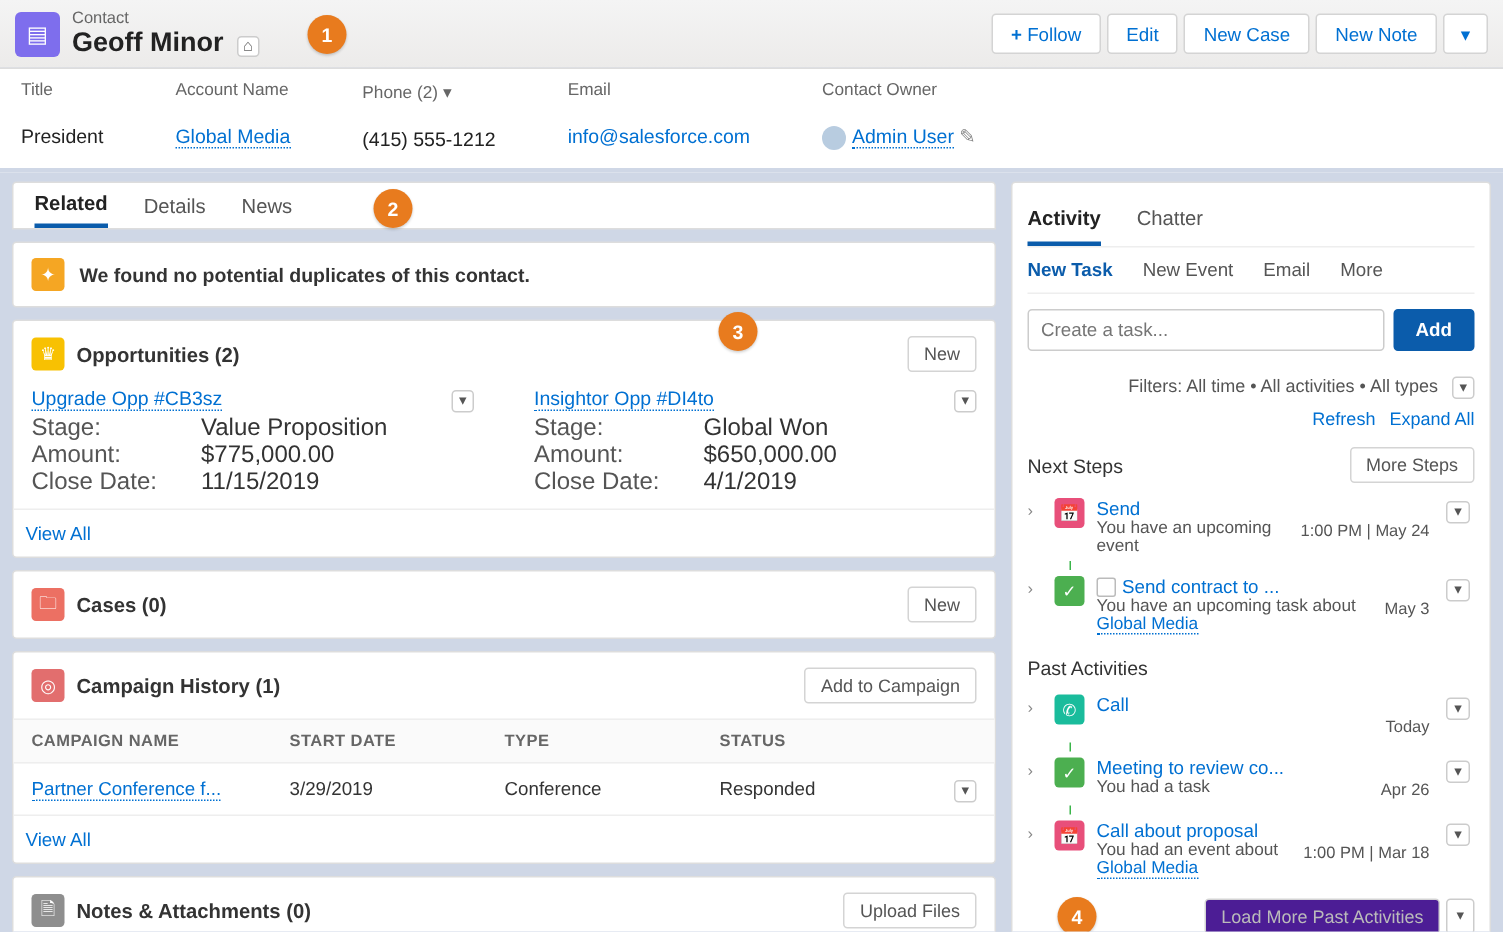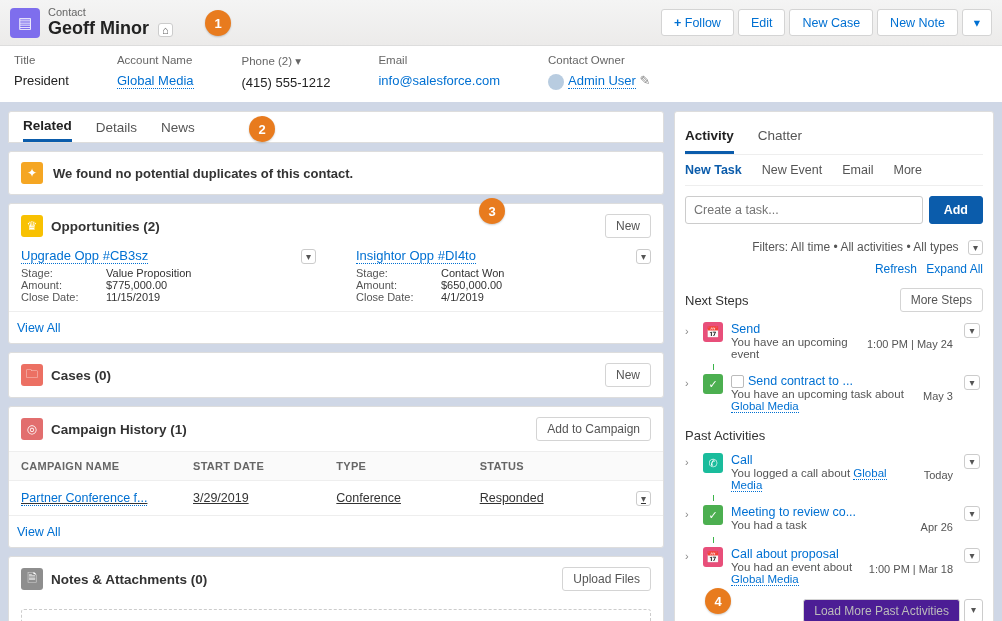--- a/index.html
+++ b/index.html
@@ -14,21 +14,21 @@
 .hier-icon { display:inline-block; margin-left:4px; font-size:11px; color:#666; border:1px solid #ccc; border-radius:3px; padding:0 3px; background:#fff; }
 .header-actions { margin-left: auto; display: flex; gap: 4px; }
 .btn { background: #fff; border: 1px solid #d4d4d4; border-radius: 3px; padding: 5px 12px; font-size: 12.5px; cursor: pointer; color: #0070d2; }
 .btn.small { padding: 4px 10px; font-size: 12px; }
 .btn.gray { color: #555; }
 .btn.blue { background: #0b5cab; color: #fff; border-color: #0b5cab; font-weight:600; padding: 5px 14px; }
 .btn.disabled { color: #bbb; background:#4c1d95; }
 .dd-btn { width: 30px; text-align: center; padding:5px 0; }
 
 .details-bar { background: #fff; padding: 8px 14px 12px; display: flex; gap: 48px; border-bottom: 3px solid #cfd7e6; }
-.details-bar .field .lbl { font-size: 11.5px; color: #666; margin-bottom: 7px; }
+.details-bar .field .lbl { font-size: 11.5px; color: #666; margin-bottom: 17px; }
 .details-bar .field .val { font-size: 13px; color: #222; }
 
 .main { display: flex; gap: 10px; padding: 6px 8px 8px; }
 .left { flex: 1; display:flex; flex-direction:column; gap:8px; }
 .right { width: 320px; }
 
 .tab-row { background: #fff; border: 1px solid #ddd; border-radius: 3px 3px 0 0; display: flex; gap: 24px; padding: 0 14px; align-items:center; position:relative; }
 .tab { padding: 6px 0; font-size: 13.5px; color: #555; cursor:pointer; }
 .tab.active { color: #222; font-weight: 600; border-bottom: 3px solid #0b5cab; }
 
@@ -37,27 +37,27 @@
 .card-title { font-weight:600; font-size:13.5px; flex:1; }
 .sec-icon { width:22px; height:22px; border-radius:3px; display:flex; align-items:center; justify-content:center; color:#fff; font-size:12px; } .ic-yellow{background:#f8c102;} .ic-pink{background:#ec7063;} .ic-red{background:#e26e6e;} .ic-gray{background:#8e8e8e;}
 
 .dup-row { display:flex; align-items:center; gap:10px; padding:10px 12px; }
 .dup-icon { width:22px;height:22px;border-radius:3px;background:#f5a623;display:flex;align-items:center;justify-content:center;color:#fff;font-size:12px; }
 
 .opps { display:flex; gap:40px; padding: 0 12px 8px; }
 .opp { flex:1; position:relative; }
 .opp .opp-dd { position:absolute; right:0; top:0; }
 .opp .title { font-size:13px; margin-bottom:4px; }
-.opp .row { display:flex; font-size:11px; color:#333; }
+.opp .row { display:flex; font-size:16px; color:#333;gap:28px; }
 .opp .row .k { width:85px; color:#555; }
 .view-all { padding:8px; border-top:1px solid #eee; }
 .view-all a { color:#0070d2; font-size:12.5px; }
 
 .campaign-head { display:flex; padding:8px 12px; background:#fafafa; border-top:1px solid #eee; border-bottom:1px solid #eee; font-size:11px; color:#666; font-weight:600; text-transform:uppercase; letter-spacing:0.3px; }
-.campaign-row { display:flex; padding:10px 12px; align-items:center; font-size:12.5px;text-decoration:underline; }
+.campaign-row { display:flex; padding:10px 12px; align-items:center; font-size:12.5px; }
 .col-name{flex:1.2} .col-start{flex:1} .col-type{flex:1} .col-status{flex:1} .col-act{width:28px;text-align:right;}
 
 .upload-area { border:1px dashed #ccc; margin:8px 12px 12px; text-align:center; padding:14px; color:#555; font-size:12.5px; border-radius:3px; }
 
 .right-card { background:#fff; border:1px solid #ddd; border-radius:3px; padding:8px 10px 12px; height:520px; position:relative;}
 .r-tabs { display:flex; gap:24px; border-bottom:1px solid #eee; }
 .r-tab { padding:8px 0; font-size:13.5px; color:#555; cursor:pointer;}
 .r-tab.active { font-weight:600; color:#222; border-bottom:3px solid #0b5cab; }
 .r-subtabs { display:flex; gap:20px; padding:8px 0; border-bottom:1px solid #eee; font-size:12.5px; }
 .r-sub { color:#555; cursor:pointer; }
@@ -169,21 +169,21 @@
           <div class="row">
               <span class="k">Close Date:</span>
               <span>11/15/2019</span>
             </div>
         </div>
         <div class="opp">
           <div class="opp-dd"><span class="add-dd">▾</span></div>
           <div class="title"><a class="dotted">Insightor Opp #DI4to</a></div>
           <div class="row">
               <span class="k">Stage:</span>
-              <span>Contact Won</span>
+              <span>Global Won</span>
             </div>
           <div class="row">
               <span class="k">Amount:</span>
               <span>$650,000.00</span>
             </div>
           <div class="row">
               <span class="k">Close Date:</span>
               <span>4/1/2019</span>
             </div>
         </div>
@@ -288,21 +288,20 @@
 
       <div class="section-h">
         <span class="t">Past Activities</span>
       </div>
 
       <div class="activity">
         <span class="chev">›</span>
         <span class="aicon ai-teal">✆</span>
         <div class="abody">
           <div class="atitle"><a>Call</a></div>
-          <div class="asub"><span>You logged a call about </span><a class="dotted">Global Media</a></div>
         </div>
         <div class="ameta">Today</div>
         <div class="add"><span class="add-dd">▾</span></div>
       </div>
       <div class="vline"></div>
       <div class="activity">
         <span class="chev">›</span>
         <span class="aicon ai-green">✓</span>
         <div class="abody">
           <div class="atitle"><a>Meeting to review co...</a></div>

